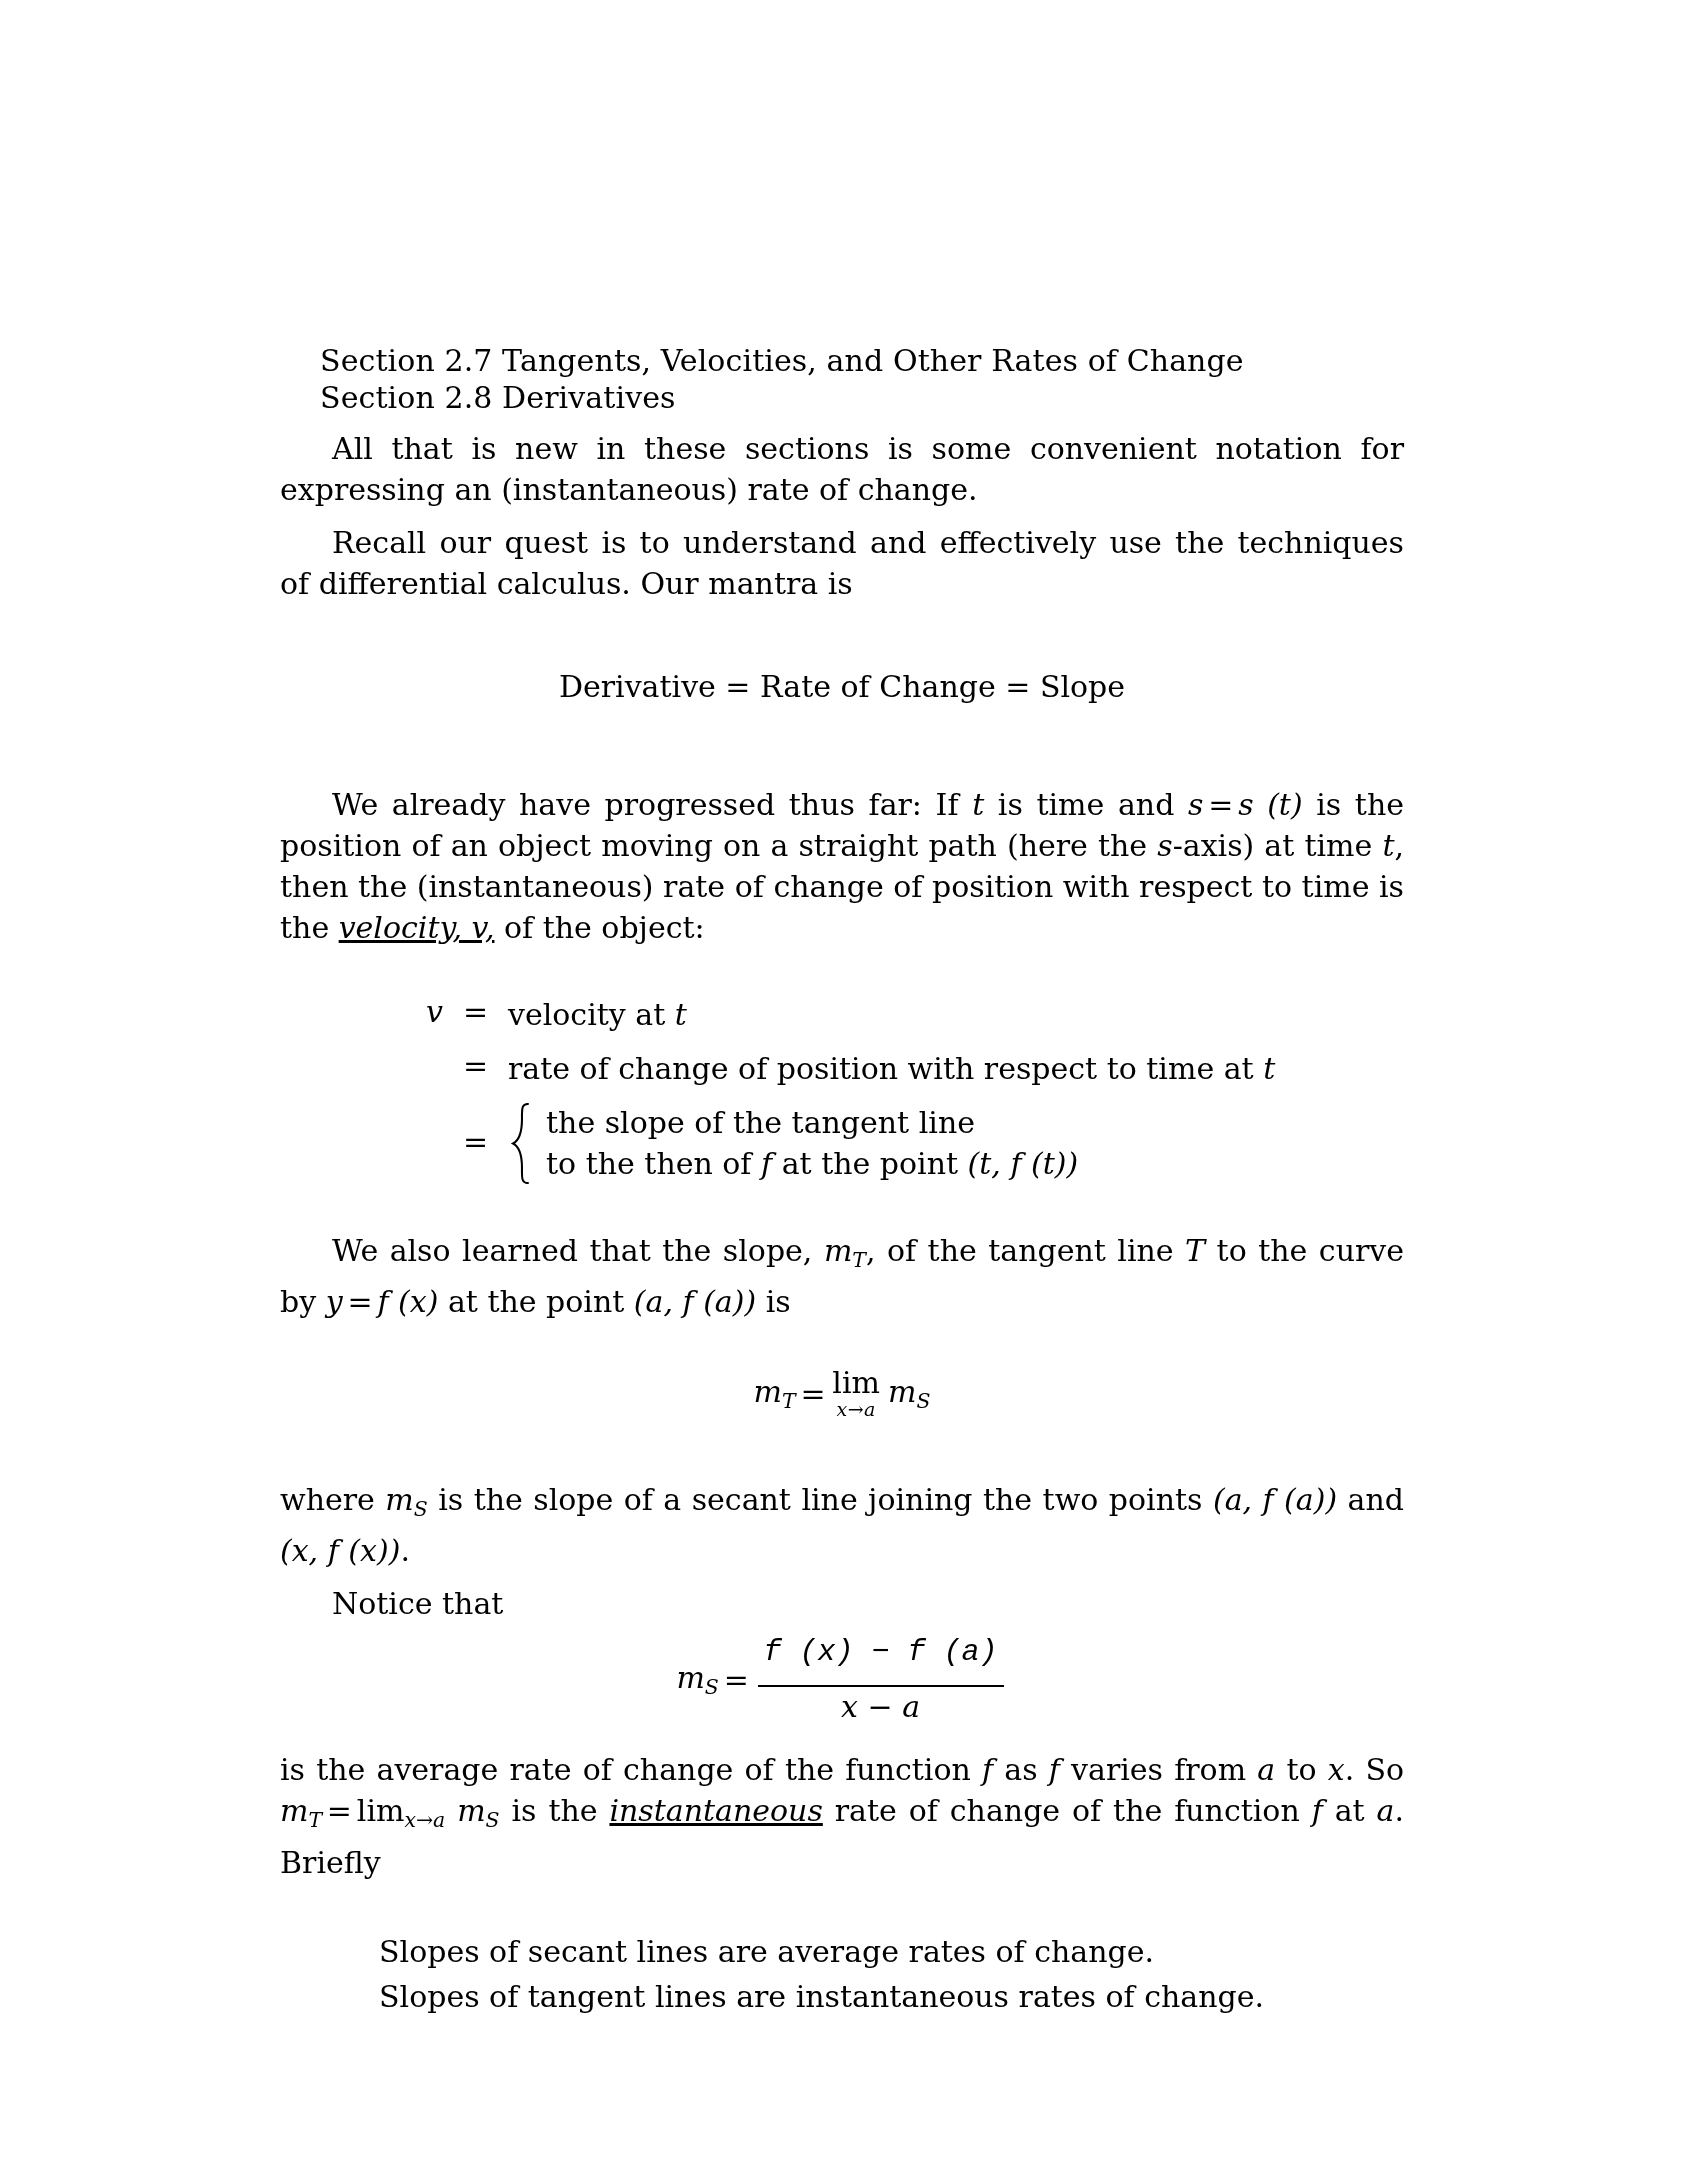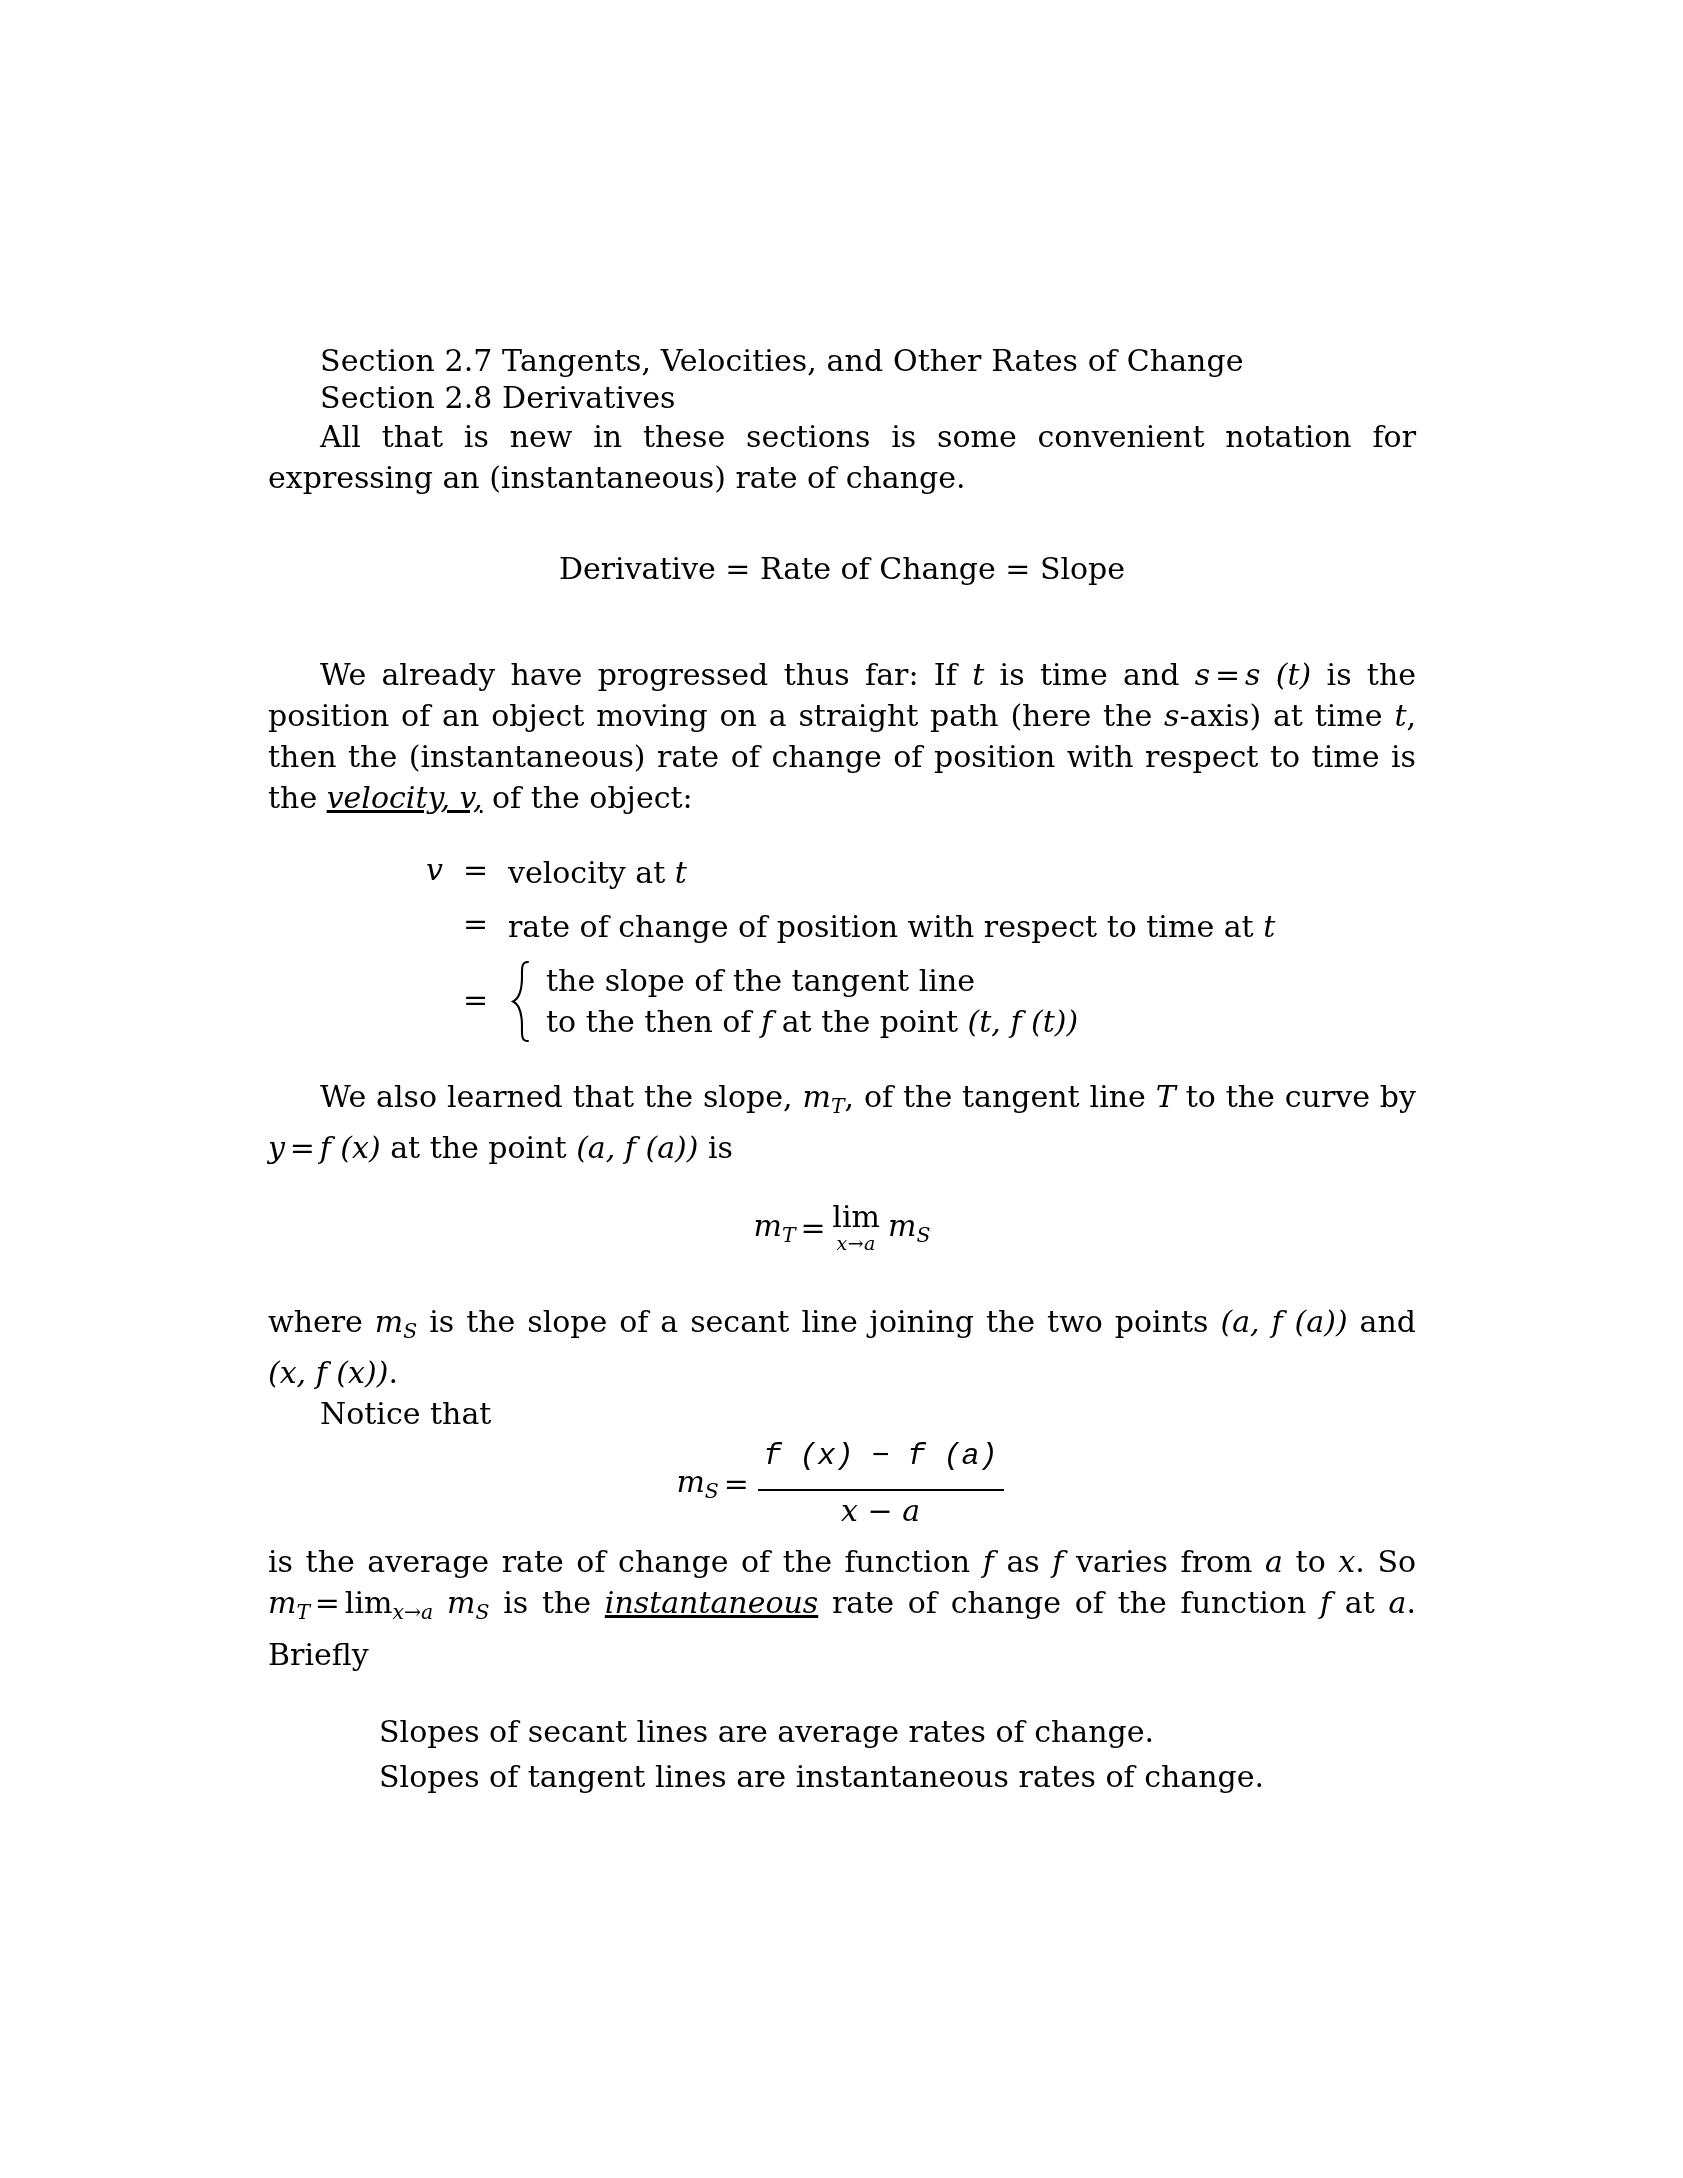--- a/index.html
+++ b/index.html
@@ -36,21 +36,21 @@
     font-size: 30px;
     line-height: 37px;
     letter-spacing: 0.1px;
     margin-left: 52px;
     white-space: nowrap;
   }
 
   p.body {
     font-size: 30px;
     line-height: 41px;
-    margin: 0;
+    margin: 12px;
     text-align: justify;
     text-justify: inter-word;
     hyphens: manual;
   }
   p.indent { text-indent: 52px; }
 
   .gap-sm { height: 14px; }
   .gap-md { height: 34px; }
   .gap-lg { height: 50px; }
 
@@ -163,20 +163,21 @@
 <body>
 
 <div class="page">
   <div class="column">
 
     <div class="heading">Section 2.7 Tangents, Velocities, and Other Rates of Change</div>
     <div class="heading">Section 2.8 Derivatives</div>
 
     <p class="body indent">All that is new in these sections is some convenient notation for expressing an (instantaneous) rate of change.</p>
 
+    <p class="body indent">Recall our quest is to understand and effectively use the techniques of differential calculus. Our mantra is</p>
 
     <div class="gap-lg"></div>
 
     <div class="display">Derivative = Rate of Change = Slope</div>
 
     <div class="gap-lg"></div>
     <div class="gap-sm"></div>
 
     <p class="body indent"><span>We already have progressed thus far: If </span><span class="mi">t</span><span> is time and </span><span class="nowrap"><span class="mi">s</span><span class="op">=</span><span class="mi">s</span> <span class="mi">(t)</span></span><span> is the position of an object moving on a straight path (here the </span><span class="mi">s</span><span>-axis) at time </span><span class="mi">t</span><span>, then the (instantaneous) rate of change of position with respect to time is the </span><span class="it">velocity, v,</span><span> of the object:</span></p>
 

